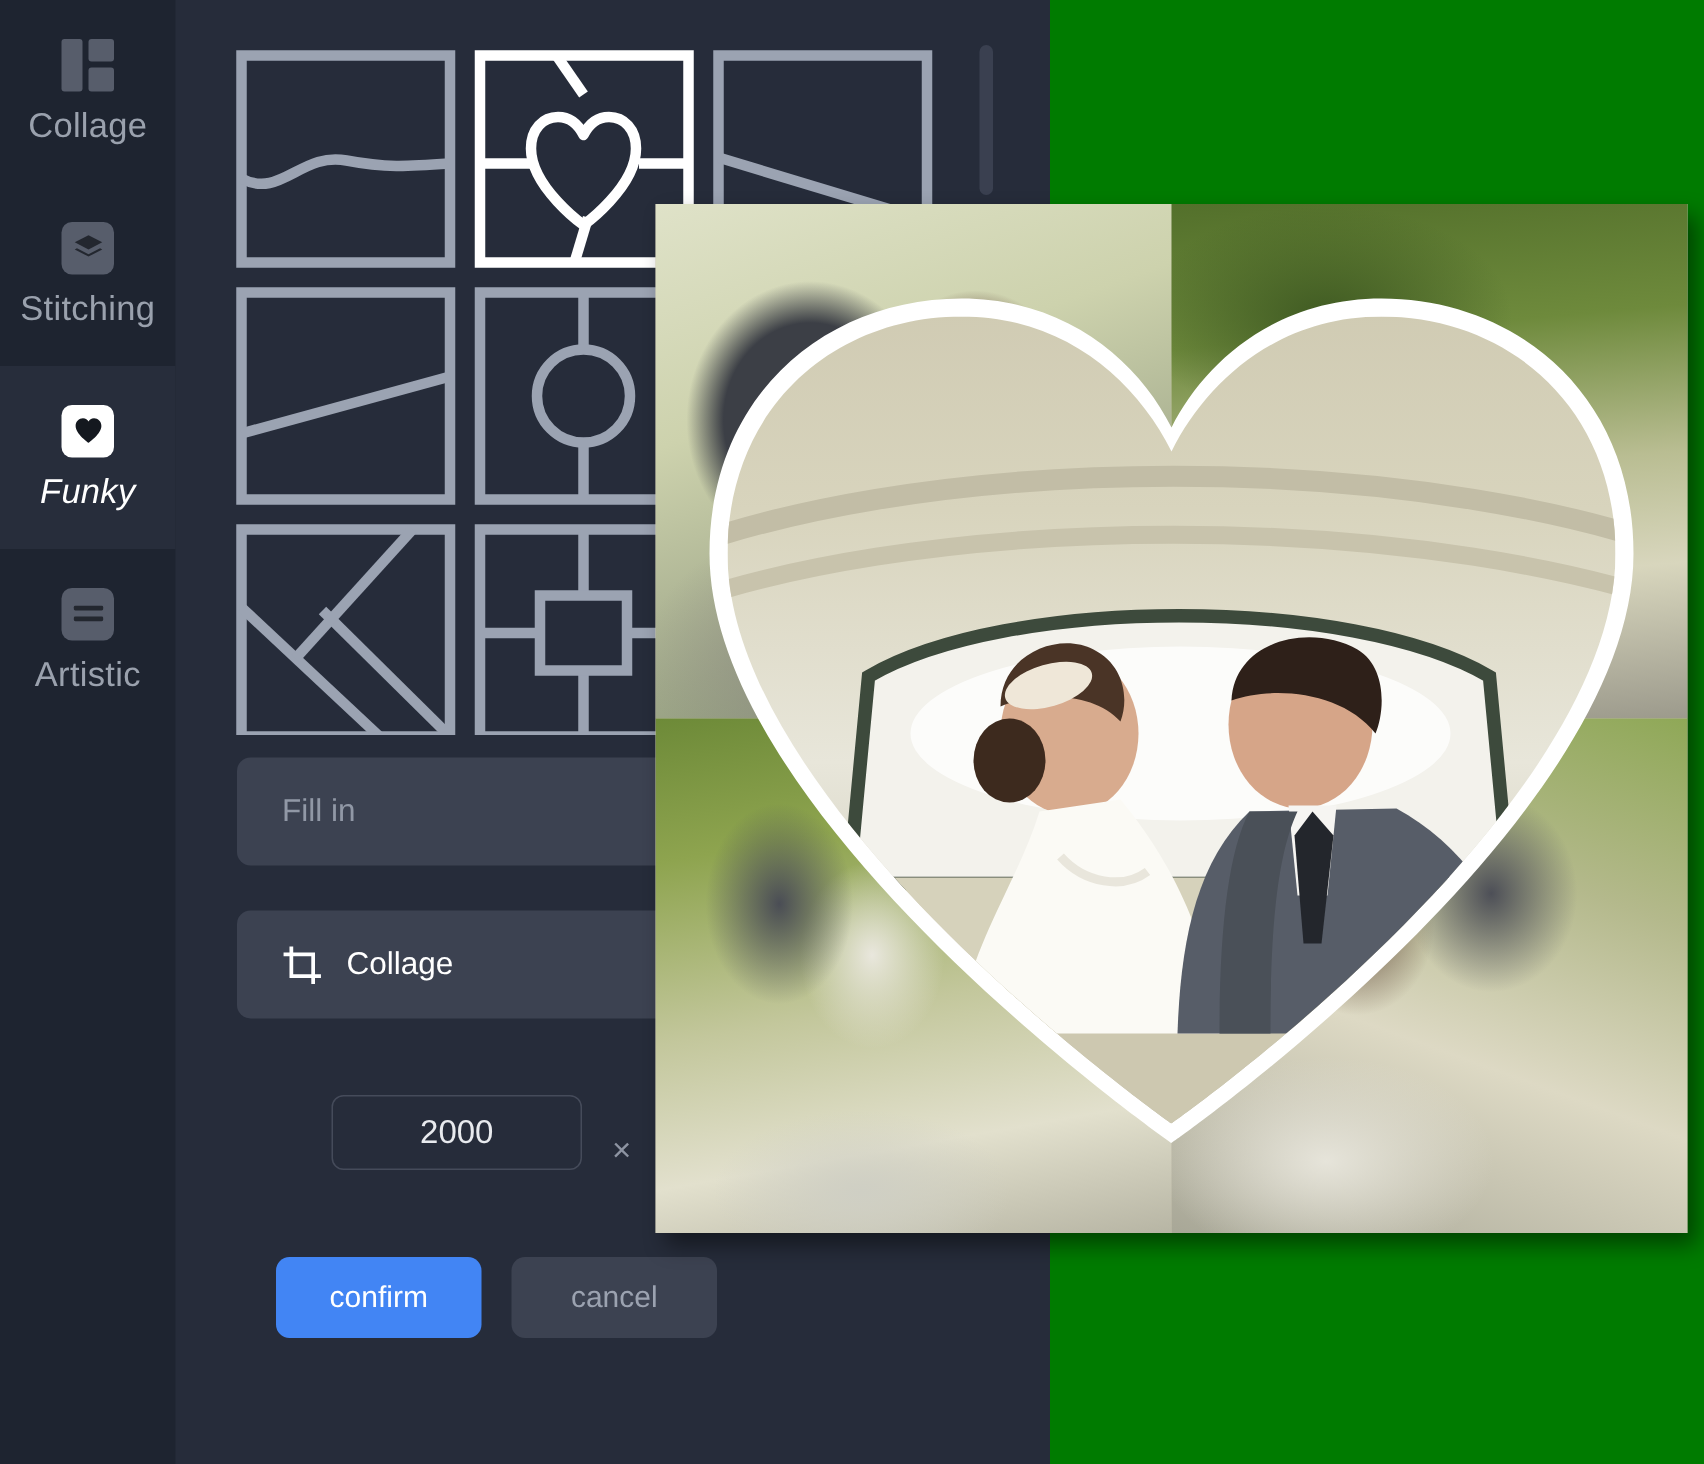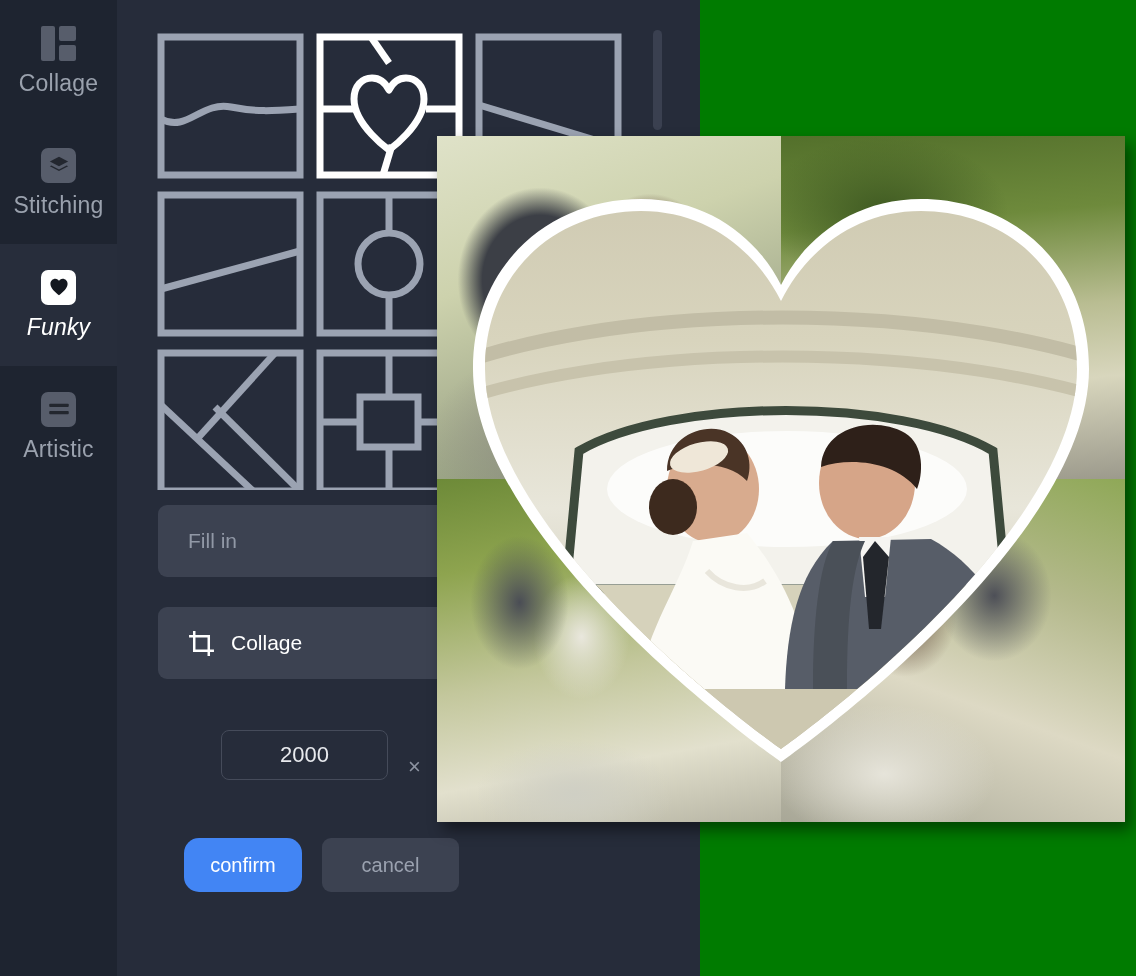--- a/index.html
+++ b/index.html
@@ -161,21 +161,21 @@
   }
   .btn {
     height: 54px;
     border-radius: 9px;
     display: flex; align-items: center; justify-content: center;
     font-size: 20px;
     cursor: pointer;
     border: none;
     font-family: "Liberation Sans", sans-serif;
   }
-  .btn-confirm { width: 118px; background: #4285f4; color: #ffffff; border-radius: 15px; }
+  .btn-confirm { width: 137px; background: #4285f4; color: #ffffff; }
   .btn-cancel  { width: 137px; background: #3c4251; color: #9ba2b0; text-align: right; }
 
   
   .collage {
     position: absolute;
     left: 437px; top: 136px;
     width: 688px; height: 686px;
     box-shadow: 6px 8px 14px rgba(0,0,0,.45);
     overflow: hidden;
     background: #cfcab4;

